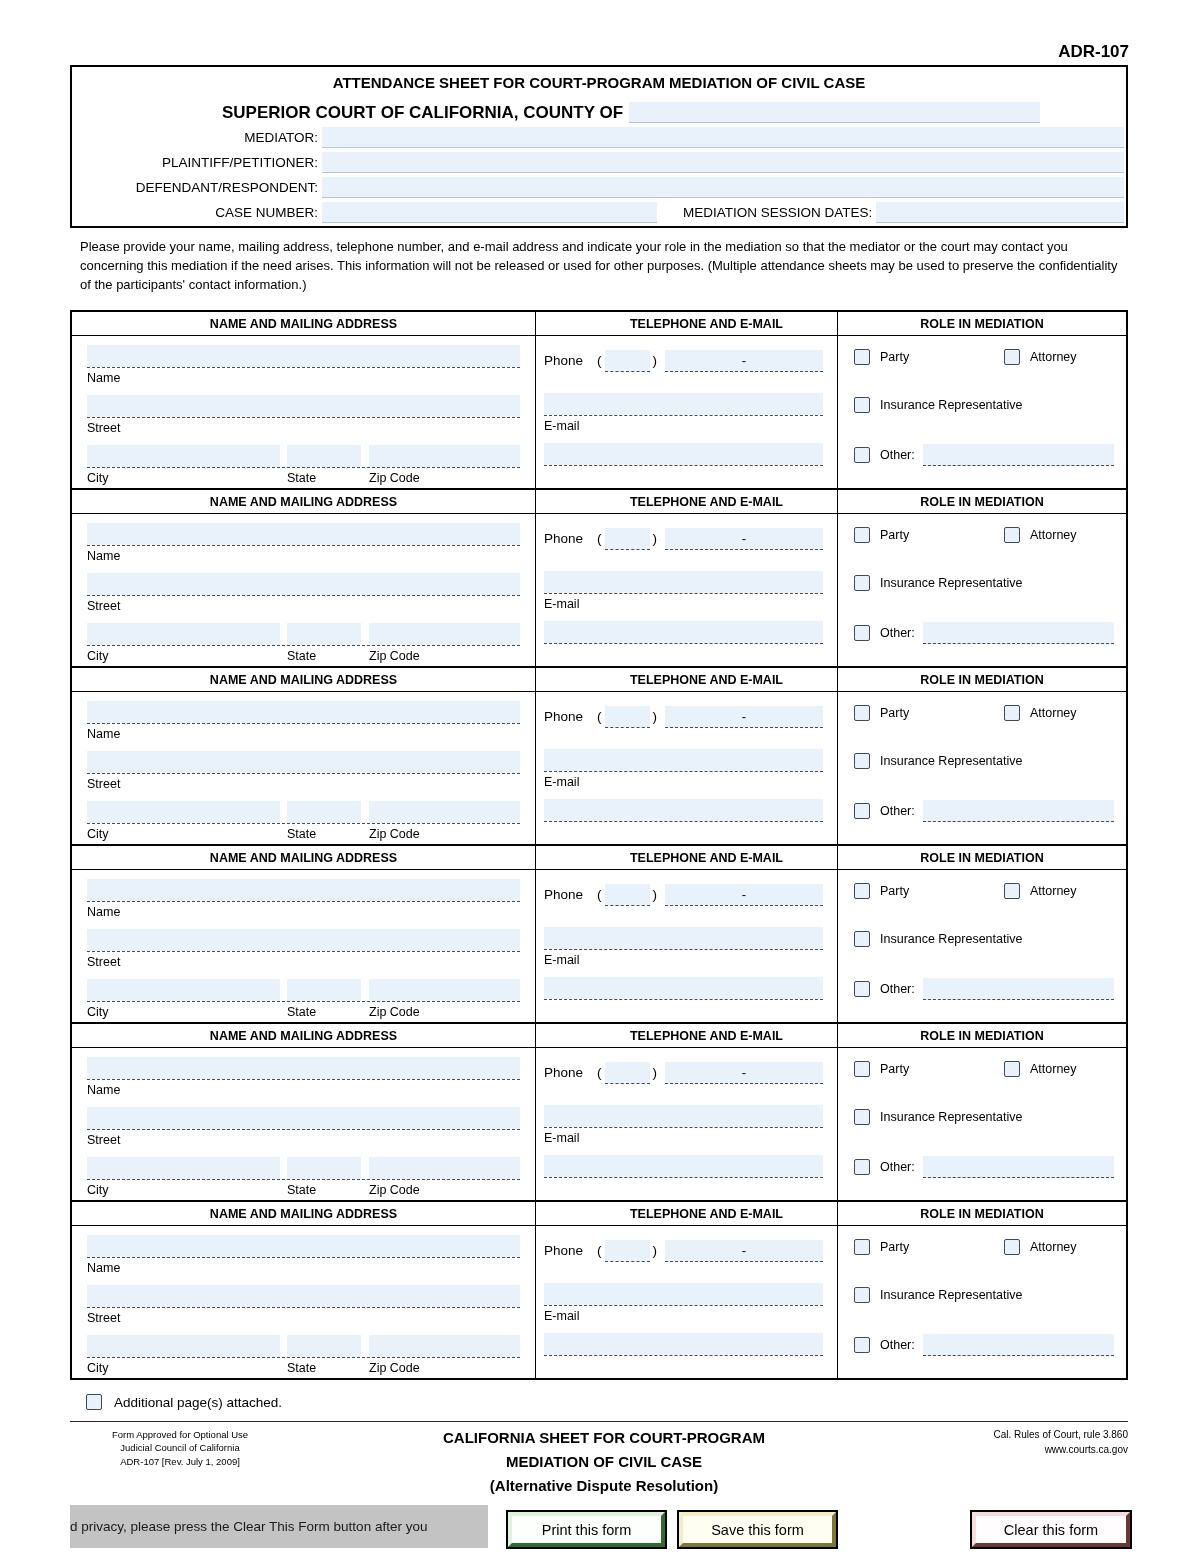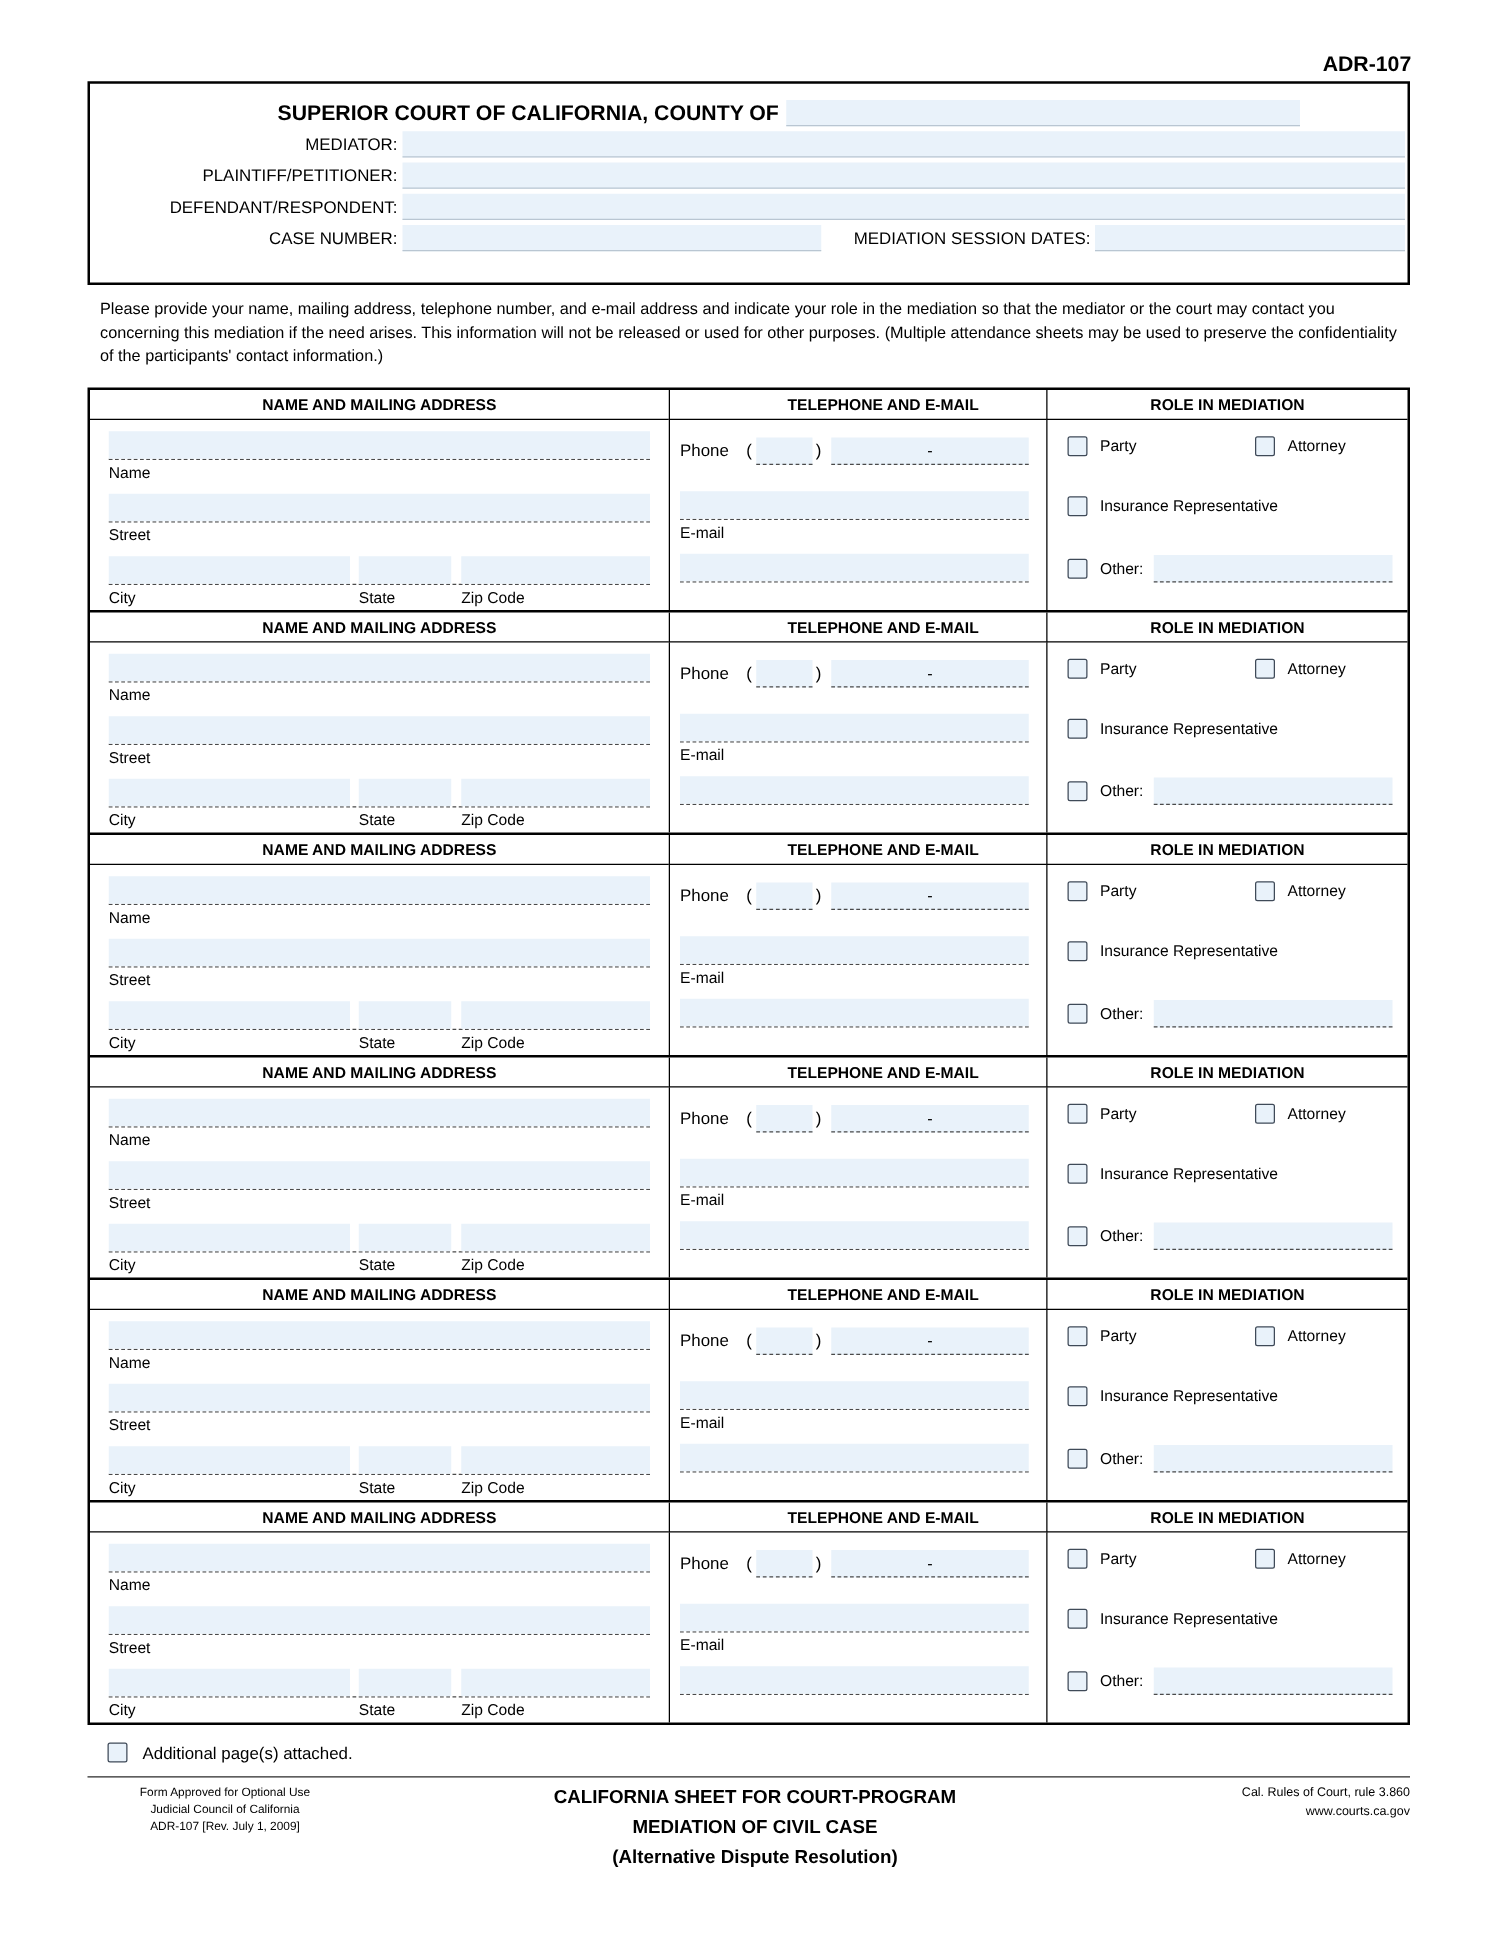--- a/index.html
+++ b/index.html
@@ -84,20 +84,21 @@
   .btn-clear{left:972px;width:158px;border-color:var(--clear-light) var(--clear-dark) var(--clear-dark) var(--clear-light);background:#fffdfd;}
 </style>
 </head>
 <body>
 
 <div class="page">
 
   <div class="form-number">ADR-107</div>
 
   <div class="header-box">
+    <div class="box-title">ATTENDANCE SHEET FOR COURT-PROGRAM MEDIATION OF CIVIL CASE</div>
     <div class="county-row">
       <span class="county-label">SUPERIOR COURT OF CALIFORNIA, COUNTY OF</span>
       <span class="field county-field"></span>
     </div>
     <div class="hrow">
       <span class="hlabel">MEDIATOR:</span>
       <span class="field hfield"></span>
     </div>
     <div class="hrow">
       <span class="hlabel">PLAINTIFF/PETITIONER:</span>
@@ -567,14 +568,20 @@
       <div>CALIFORNIA SHEET FOR COURT-PROGRAM</div>
       <div>MEDIATION OF CIVIL CASE</div>
       <div>(Alternative Dispute Resolution)</div>
     </div>
     <div class="f-right">
       <div>Cal. Rules of Court, rule 3.860</div>
       <div>www.courts.ca.gov</div>
     </div>
   </div>
 
+  <div class="bottom-bar">
+    <div class="notice" style="background: rgb(195, 195, 195);">d privacy, please press the Clear This Form button after you</div>
+    <button class="btn btn-print">Print this form</button>
+    <button class="btn btn-save">Save this form</button>
+    <button class="btn btn-clear">Clear this form</button>
+  </div>
 
 </div>
 
 </body></html>

